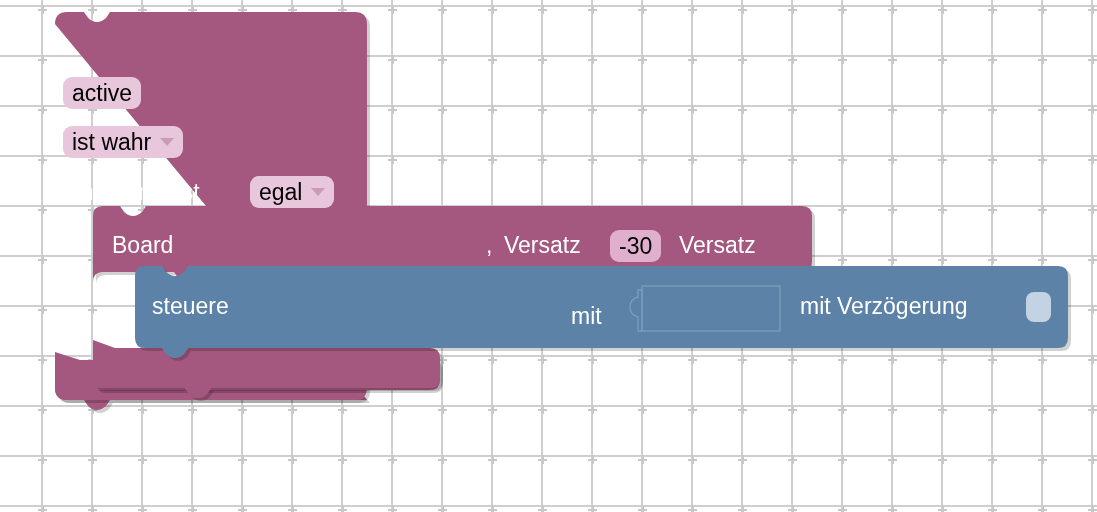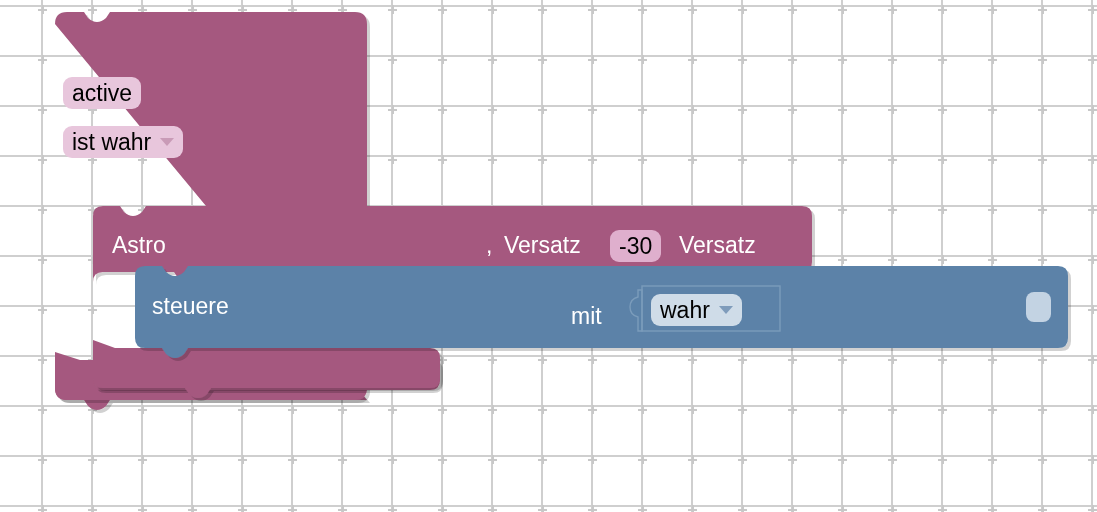--- a/index.html
+++ b/index.html
@@ -435,23 +435,28 @@
 
   <div class="field pink" style="left:63px; top:77px;">
     <span>active</span>
   </div>
 
   <div class="field pink" style="left:63px; top:126px;">
     <span>ist wahr</span>
     <span class="caret"></span>
   </div>
 
-
-
-  <div class="blk-label" style="left:112px; top:234px;">Astro</div>
+  <div class="blk-label" style="left:68px; top:181px;">anerkannt ist</div>
+
+  <div class="field pink" style="left:250px; top:176px;">
+    <span>egal</span>
+    <span class="caret"></span>
+  </div>
+
+  <div class="blk-label" style="left:112px; top:234px;">Board</div>
 
 
   <div class="blk-label" style="left:486px; top:234px;">,</div>
 
   <div class="blk-label" style="left:504px; top:234px;">Versatz</div>
 
   <div class="field pinkdark" style="left:610px; top:230px;">
     <span>-30</span>
   </div>
 
@@ -468,21 +473,18 @@
       L 638 297
       Q 630 299 630 307
       Q 630 315 638 317
       L 638 331
       L 642 331
       L 642 290
       Z" fill="#5b82a8" stroke="#7b9cbb" stroke-width="1.4"></path>
     <rect x="642" y="286" width="138" height="45" fill="none" stroke="#7b9cbb" stroke-width="1.4"></rect>
   </svg>
 
-  <div class="field blue" style="left:651px; top:294px;">
-    <span>wahr</span>
-    <span class="caret"></span>
-  </div>
-
+
+  <div class="blk-label" style="left:800px; top:295px;">mit Verzögerung</div>
 
   <div class="checkbox" style="left:1026px; top:292px;"></div>
 
 </div>
 
 </body></html>

